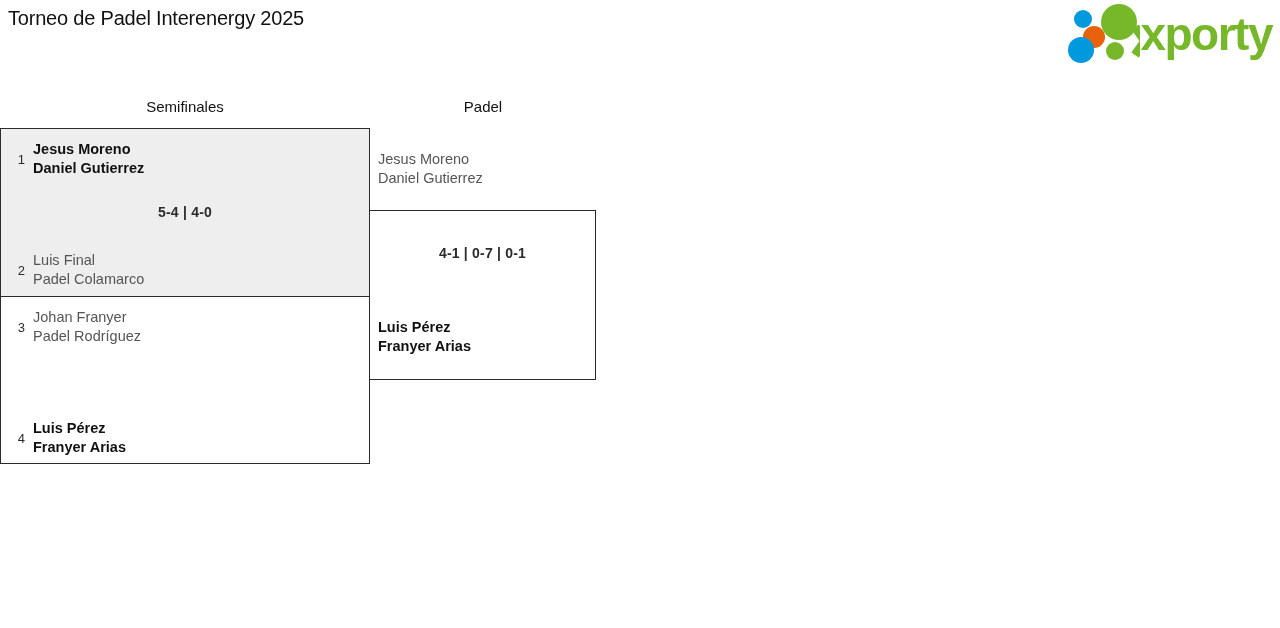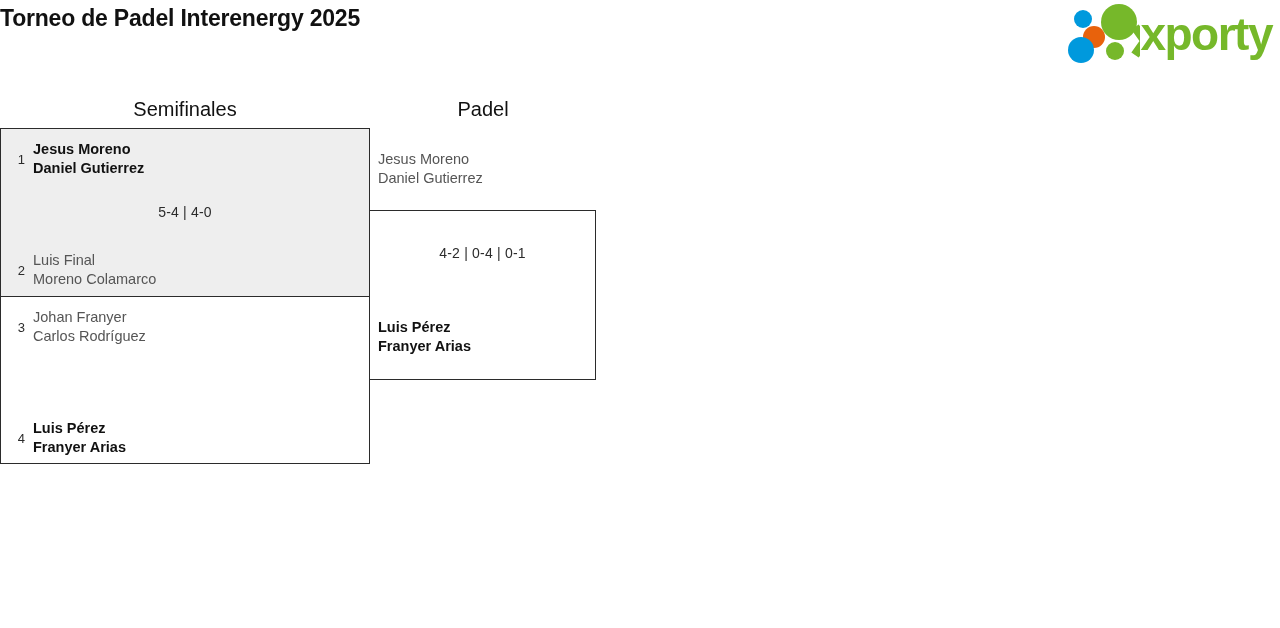--- a/index.html
+++ b/index.html
@@ -22,26 +22,27 @@
     width: 1280px;
     height: 88px;
   }
 
   .title-block {
     position: absolute;
     left: 0; top: 0;
     padding: 2px 0 0 0;
   }
   .title-line {
-    font-size: 23px;
-    font-weight: 700;
+    font-size: 20px;
+    font-weight: 400;
     line-height: 32px;
     letter-spacing: -0.2px;
     color: #111111;
     white-space: nowrap;
+    margin-left: 8px;
   }
 
   
   .logo {
     position: absolute;
     right: 8px;
     top: 2px;
     height: 64px;
     display: flex;
     align-items: center;
@@ -51,21 +52,21 @@
   .logo-word {
     font-size: 46px;
     font-weight: 700;
     letter-spacing: -1.5px;
     line-height: 50px;
   }
 
   
   .round-head {
     position: absolute;
-    font-size: 20px;
+    font-size: 15px;
     font-weight: 400;
     color: #111111;
     text-align: center;
     white-space: nowrap;
   }
   .round-head.semis { left: 0;   top: 98px; width: 370px; }
   .round-head.final { left: 370px; top: 98px; width: 226px; }
 
   
   .bracket { position: absolute; left: 0; top: 0; width: 1280px; height: 628px; }
@@ -120,21 +121,21 @@
   .name { font-size: 14.5px; white-space: nowrap; }
 
   .winner .name { color: #111111; font-weight: 700; }
   .loser  .name { color: #555555; font-weight: 400; }
 
   .score {
     position: absolute;
     width: 100%;
     text-align: center;
     font-size: 14px;
-    font-weight: 400;
+    font-weight: 700;
     color: #2b2b2b;
     top: 75px;
     letter-spacing: 0.2px;
     white-space: nowrap;
   }
 
   
   .match.fin .team.top    { left: 8px;  top: -61px; }
   .match.fin .team.bottom { left: 8px;  top: 107px; }
   .match.fin .score       { top: 34px; }
@@ -174,50 +175,50 @@
         <span class="names">
           <span class="name">Jesus Moreno</span>
           <span class="name">Daniel Gutierrez</span>
         </span>
       </div>
       <div class="score">5-4 | 4-0</div>
       <div class="team bottom loser">
         <span class="seed">2</span>
         <span class="names">
           <span class="name">Luis Final</span>
-          <span class="name">Moreno Colamarco</span>
+          <span class="name">Padel Colamarco</span>
         </span>
       </div>
     </div>
 
     <div class="match sf2">
       <div class="team top loser">
         <span class="seed">3</span>
         <span class="names">
           <span class="name">Johan Franyer</span>
-          <span class="name">Carlos Rodríguez</span>
+          <span class="name">Padel Rodríguez</span>
         </span>
       </div>
       <div class="team bottom winner">
         <span class="seed">4</span>
         <span class="names">
           <span class="name">Luis Pérez</span>
           <span class="name">Franyer Arias</span>
         </span>
       </div>
     </div>
 
     <div class="match fin">
       <div class="team top loser">
         <span class="names">
           <span class="name">Jesus Moreno</span>
           <span class="name">Daniel Gutierrez</span>
         </span>
       </div>
-      <div class="score">4-2 | 0-4 | 0-1</div>
+      <div class="score">4-1 | 0-7 | 0-1</div>
       <div class="team bottom winner">
         <span class="names">
           <span class="name">Luis Pérez</span>
           <span class="name">Franyer Arias</span>
         </span>
       </div>
     </div>
 
   </div>
 </div>

